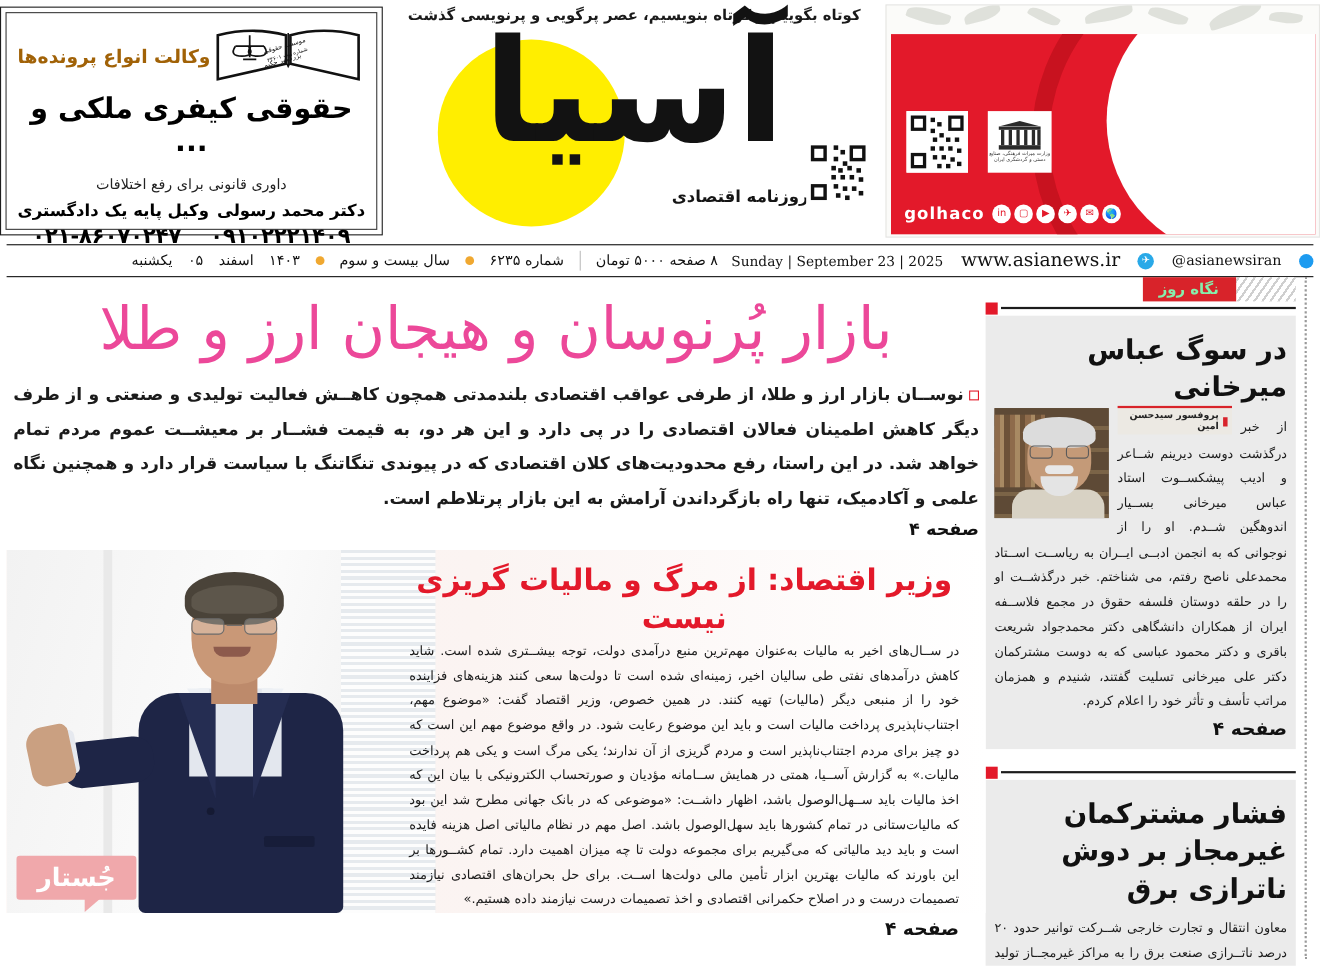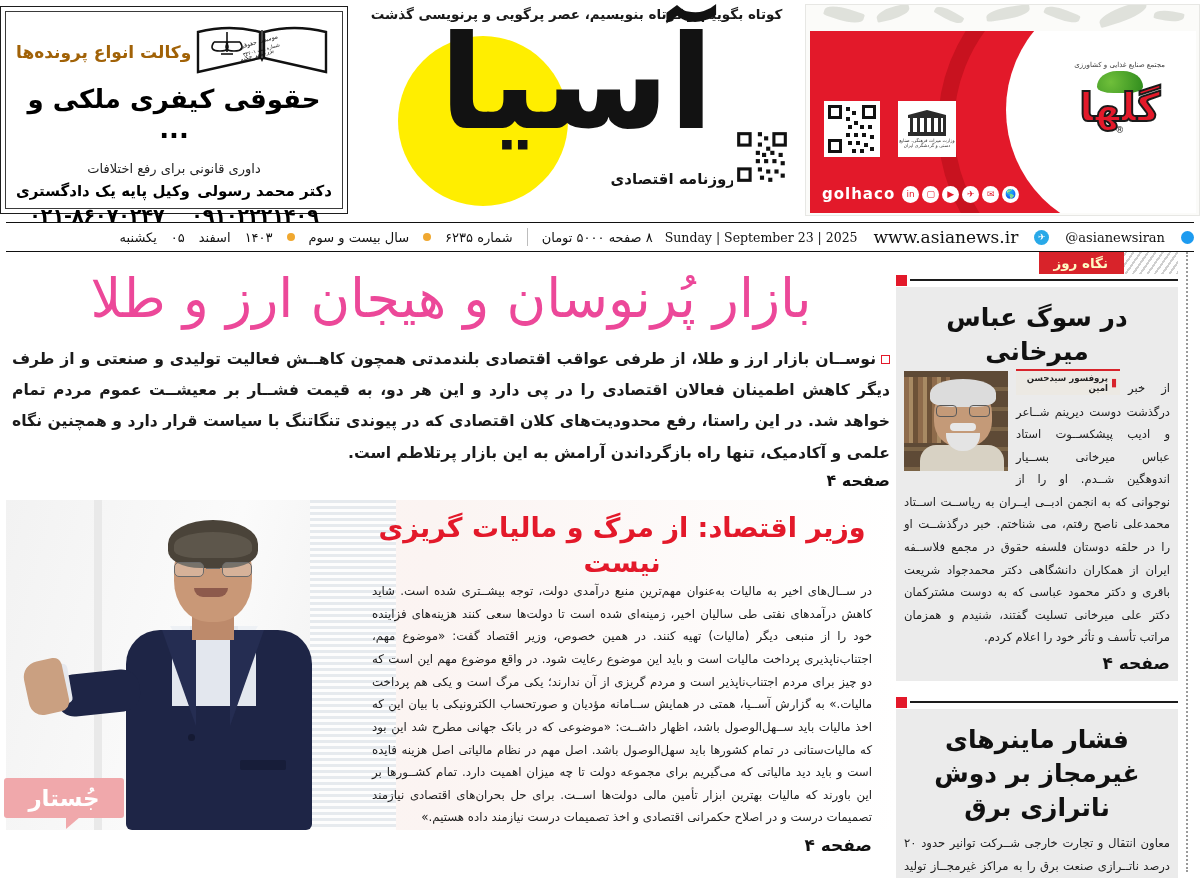--- a/index.html
+++ b/index.html
@@ -179,45 +179,45 @@
             background: #caa081; border-radius: 16px 8px 10px 14px; transform: rotate(-12deg); }
   .p-cuff { position: absolute; left: -56px; top: 142px; width: 16px; height: 40px;
             background: #e6e9ef; border-radius: 5px; transform: rotate(-10deg); }
   .p-pocket { position: absolute; left: 130px; top: 238px; width: 46px; height: 10px;
             background: #171d39; border-radius: 2px; }
   .p-btn { position: absolute; left: 78px; top: 212px; width: 7px; height: 7px;
             border-radius: 50%; background: #151a33; }
 
   
   .jostar { position: absolute; left: 6px; bottom: 4px; width: 112px; height: 48px; }
-  .jostar-bub { position: relative; width: 120px; height: 40px; background: #f0a8ab;
+  .jostar-bub { position: relative; width: 109px; height: 40px; background: #f0a8ab;
                 border-radius: 3px; display: flex; align-items: center;
                 justify-content: center; }
   .jostar-bub::after { content:""; position:absolute; left: 62px; bottom: -11px;
                 border-style: solid; border-width: 12px 14px 0 0;
                 border-color: #f0a8ab transparent transparent transparent; }
   .jostar-txt { font-size: 23px; font-weight: bold; color: #fff; direction: rtl;
                 letter-spacing: 1px; }
 
   
   .side-tab-wrap { position: relative; height: 22px; display: flex;
                    justify-content: flex-start; align-items: center; }
   .ribbon { position: relative; height: 22px; display: flex; }
   .ribbon-hatch { width: 54px; height: 22px;
      background: repeating-linear-gradient(-55deg,#cfcfcf 0 2px, #ffffff 2px 6px);
      transform: skewX(0deg); }
-  .ribbon-label { background: #d8232a; color: #fef9c3; font-size: 13.5px; font-weight: bold;
+  .ribbon-label { background: #d8232a; color: #86efac; font-size: 13.5px; font-weight: bold;
                   direction: rtl; padding: 0 16px 0 14px; display: flex;
                   align-items: center; letter-spacing: 3px; }
   .side-rule { position: relative; height: 12px; margin-top: 1px; }
   .side-rule .bar { position: absolute; left: 14px; right: 0; top: 4px;
                     height: 2.4px; background: #1c1c1c; }
   .side-rule .sq { position: absolute; left: 0; top: 0; width: 11px; height: 11px;
                    background: #e3192a; }
-  .side-head { direction: rtl; text-align: center; font-size: 25px; font-weight: bold;
+  .side-head { direction: rtl; font-size: 25px; font-weight: bold;
                color: #111; line-height: 1.35; margin-top: 8px; }
   .side-body { direction: rtl; font-size: 11.6px; line-height: 1.95; color: #1c1c1c;
                text-align: justify; margin-top: 8px; }
   .side-photo { float: left; width: 104px; height: 100px; margin: 2px 8px 4px 0;
                 background: #6e5a44; position: relative; overflow: hidden; }
   .sp-shelf { position: absolute; inset: 0;
      background: repeating-linear-gradient(180deg,#5e4a36 0 16px,#7b6447 16px 20px); }
   .sp-books { position: absolute; left: 0; top: 6px; width: 46px; height: 66px;
      background: repeating-linear-gradient(90deg,#8e6b4b 0 5px,#a88a63 5px 9px,#6d5238 9px 14px); }
   .sp-face { position: absolute; left: 30px; top: 14px; width: 58px; height: 62px;
@@ -260,26 +260,20 @@
         <span class="leaf" style="left:180px;top:2px;width:44px;height:12px;transform:rotate(-8deg)"></span>
         <span class="leaf" style="left:238px;top:4px;width:36px;height:11px;transform:rotate(22deg)"></span>
         <span class="leaf" style="left:292px;top:2px;width:50px;height:14px;transform:rotate(-18deg)"></span>
         <span class="leaf" style="left:348px;top:6px;width:30px;height:10px;transform:rotate(10deg)"></span>
         <span class="leaf" style="left:352px;top:64px;width:34px;height:12px;transform:rotate(46deg)"></span>
         <span class="leaf" style="left:356px;top:108px;width:30px;height:11px;transform:rotate(-38deg)"></span>
         <span class="leaf" style="left:350px;top:150px;width:38px;height:13px;transform:rotate(24deg)"></span>
       </div>
       <div class="ad-left-red"></div>
 
-      <div class="golha-logo">
-        <div class="golha-sub">مجتمع صنایع غذایی و کشاورزی</div>
-        <div class="golha-leaf"></div>
-        <div class="golha-word">گلها</div>
-        <div class="golha-reg">®</div>
-      </div>
 
       <div class="qr-box qr-a">
         <svg width="56" height="56" viewBox="0 0 28 28">
           <rect width="28" height="28" fill="#fff"></rect>
           <g fill="#111">
             <rect x="2" y="2" width="7" height="7"></rect>
               <rect x="3.5" y="3.5" width="4" height="4" fill="#fff"></rect>
             <rect x="19" y="2" width="7" height="7"></rect>
               <rect x="20.5" y="3.5" width="4" height="4" fill="#fff"></rect>
             <rect x="2" y="19" width="7" height="7"></rect>
@@ -471,21 +465,21 @@
           <div class="side-page">صفحه ۴</div>
         </div>
       </div>
 
       <div class="side-block">
         <div class="side-rule">
           <span class="sq"></span>
           <span class="bar"></span>
         </div>
         <div class="side-bg">
-          <div class="side-head">فشار ماینرهای غیرمجاز بر دوش ناترازی برق</div>
+          <div class="side-head">فشار مشترکمان غیرمجاز بر دوش ناترازی برق</div>
           <div class="side-body">معاون انتقال و تجارت خارجی شــرکت توانیر حدود ۲۰ درصد ناتــرازی صنعت برق را به مراکز غیرمجــاز تولید رمزارز مربوط دانســت. به گزارش آســیا و به نقل از توانیر، محمد الەداد رشد نامتعارف بار به ویژه در مناطق جنوبی کشور را که برق ارزان‌تری دریافت می‌کنند، حاکی از وجود بارهای غیرمتعارف و غیرمولدی عنوان کرد که غالبا مربوط به بخش‌های مسکونی، کشاورزی و تجاری است.</div>
 
         </div>
       </div>
     </div>
 
     <div class="col-main">
 
       <h1 class="lead-head">بازار پُرنوسان و هیجان ارز و طلا</h1>
 

